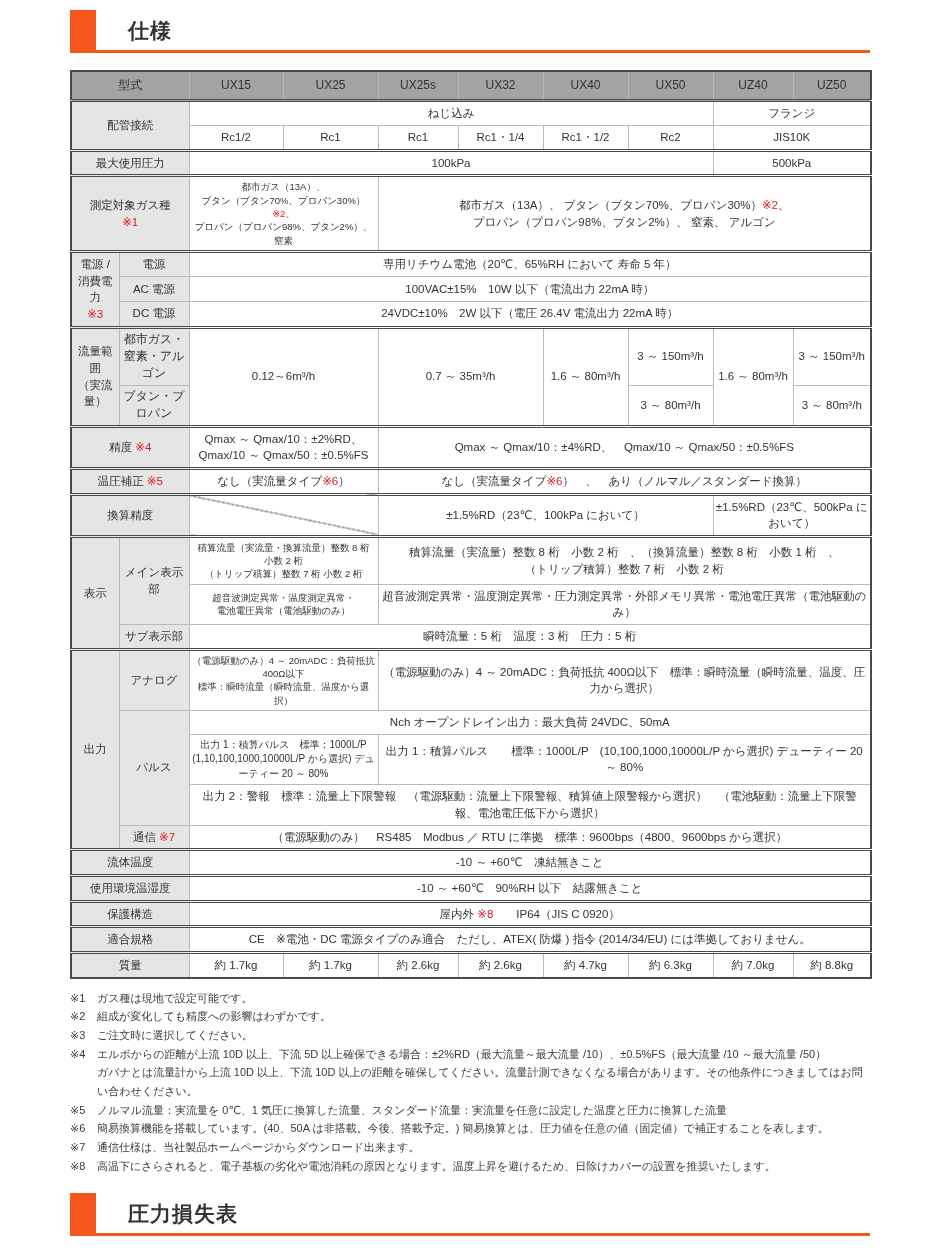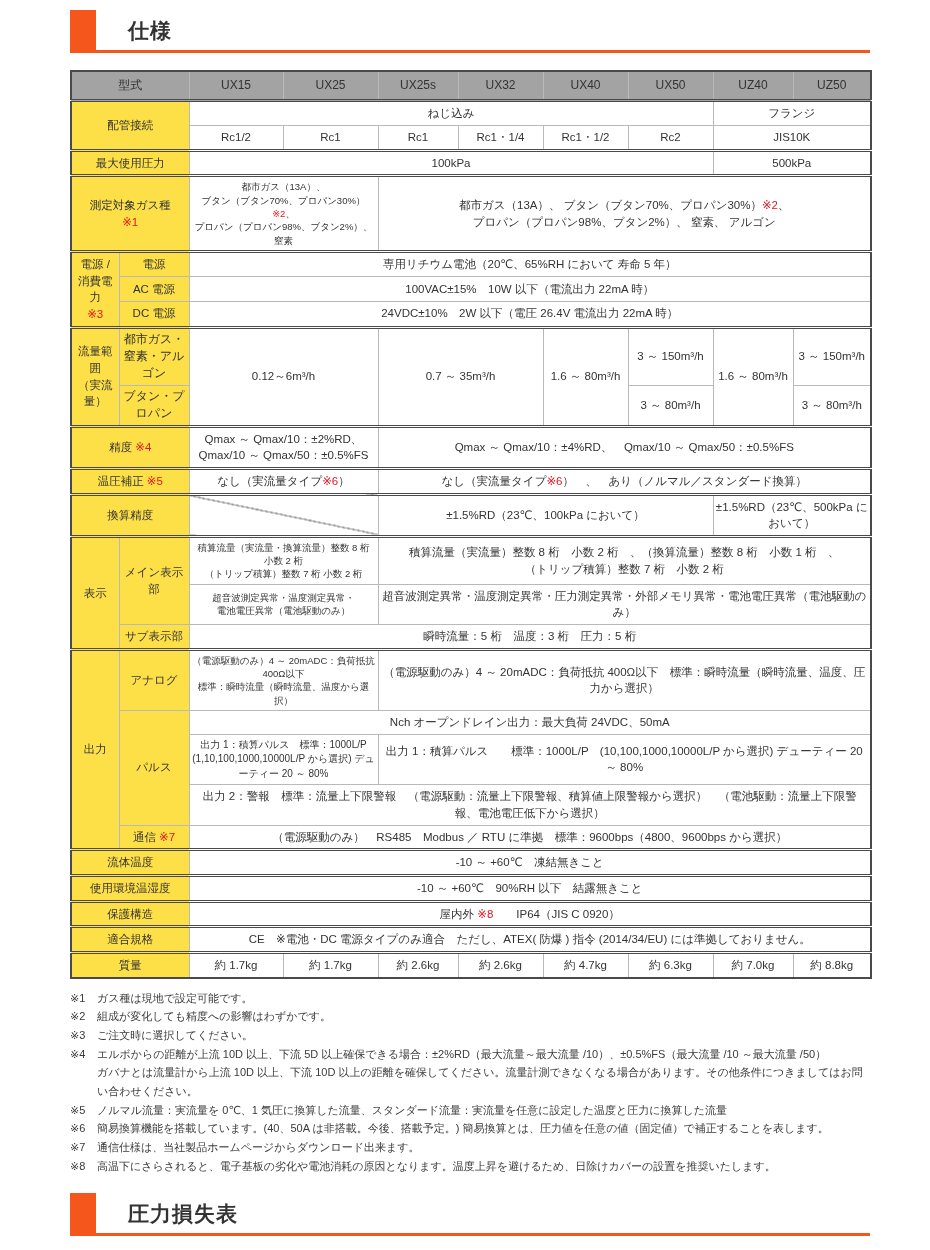--- a/index.html
+++ b/index.html
@@ -13,21 +13,21 @@
   .sec-sq{width:26px;height:40px;background:var(--accent);flex:none;}
   .sec-title{font-size:21px;font-weight:bold;margin:0 0 5px 0;letter-spacing:1px;}
 
   
   table.spec{border-collapse:collapse;width:800px;margin-top:17px;font-size:11.5px;table-layout:fixed;
              border:2px solid var(--sep);}
   table.spec th,table.spec td{border:1px solid var(--grid-line);padding:3px 2px;text-align:center;
              vertical-align:middle;line-height:1.45;font-weight:normal;word-break:break-word;}
   table.spec thead th{background:#a3a3a3;border-bottom:3px double var(--sep);font-size:12px;padding:5px 2px;}
   table.spec tr.sep>th,table.spec tr.sep>td{border-top:3px double var(--sep);}
-  table.spec th.lab,table.spec th.sub,table.spec th.subsm{background:#fde047;}
+  table.spec th.lab,table.spec th.sub,table.spec th.subsm{background:#e5e5e5;}
   table.spec td.sm,table.spec th.sm{font-size:9.5px;line-height:1.4;}
   table.spec td.xs{font-size:10px;line-height:1.45;}
   table.spec th.subsm{font-size:12px;padding:2px 0;}
   .red{color:#e0161f;}
   td.diag{background:linear-gradient(to top right,transparent calc(50% - 0.7px),#999 calc(50% - 0.7px),#999 calc(50% + 0.7px),transparent calc(50% + 0.7px));}
 
   
   .footnotes{margin-top:10px;font-size:11px;line-height:1.7;color:#3a3a3a;}
   .fn{display:flex;}
   .fn-mark{width:27px;flex:none;}

